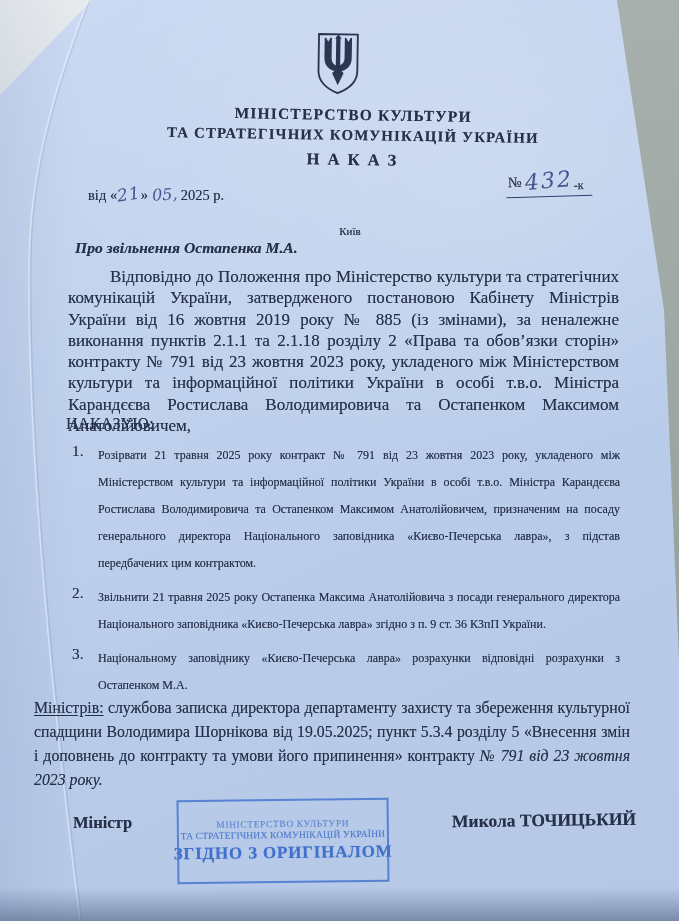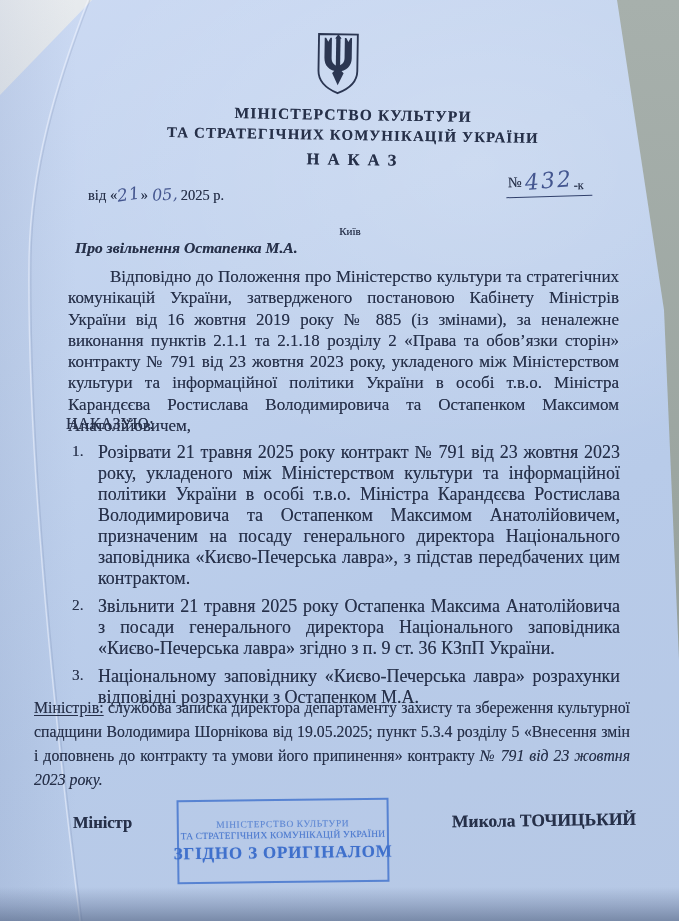--- a/index.html
+++ b/index.html
@@ -36,21 +36,21 @@
   .hw-day{display:inline-block;font-size:17px;transform:rotate(-9deg);letter-spacing:1px;}
   .hw-month{display:inline-block;font-size:16px;transform:rotate(-4deg);}
   .hw-num{display:inline-block;font-size:22px;transform:rotate(-3deg);letter-spacing:2px;line-height:1;vertical-align:-2px;}
   .num-suffix{font-size:12.5px;vertical-align:-4px;}
   .subject{position:absolute;left:75px;top:239px;font-weight:bold;font-size:15.6px;font-style:italic;}
   .preamble{position:absolute;left:68px;top:266px;width:551px;font-size:17px;line-height:21.3px;text-align:justify;text-indent:42px;}
   .orderhead{position:absolute;left:66px;top:415px;font-weight:normal;font-size:16px;letter-spacing:.4px;}
   .orderlist{position:absolute;left:72px;top:442px;width:548px;}
   .oitem{display:grid;grid-template-columns:26px 1fr;margin-bottom:7px;}
   .onum{font-size:15.3px;}
-  .otext{font-size:18px;line-height:21px;text-align:justify;}
+  .otext{font-size:12px;line-height:27px;text-align:justify;}
   .basis{position:absolute;left:34px;top:696px;width:596px;font-size:15.8px;line-height:24px;text-align:justify;}
   .basis-label{text-decoration:underline;text-underline-offset:2px;}
   .basis-italic{font-style:italic;}
   .sig-title{position:absolute;left:73px;top:813px;font-weight:bold;font-size:16.5px;text-align:right;}
   .sig-name{position:absolute;left:452px;top:810px;font-weight:bold;font-size:17.5px;white-space:nowrap;transform:rotate(-.8deg);}
   .stamp{position:absolute;left:177px;top:799px;width:212px;height:84px;box-sizing:border-box;
     border:2.5px solid rgba(63,112,204,.8);transform:rotate(-.7deg);
     display:flex;flex-direction:column;justify-content:center;align-items:center;
     color:#3f70cc;text-shadow:0 0 .8px rgba(63,112,204,.5);background:rgba(190,208,240,.12);}
   .stamp-l1{font-size:9.5px;letter-spacing:.6px;opacity:.72;white-space:nowrap;}

